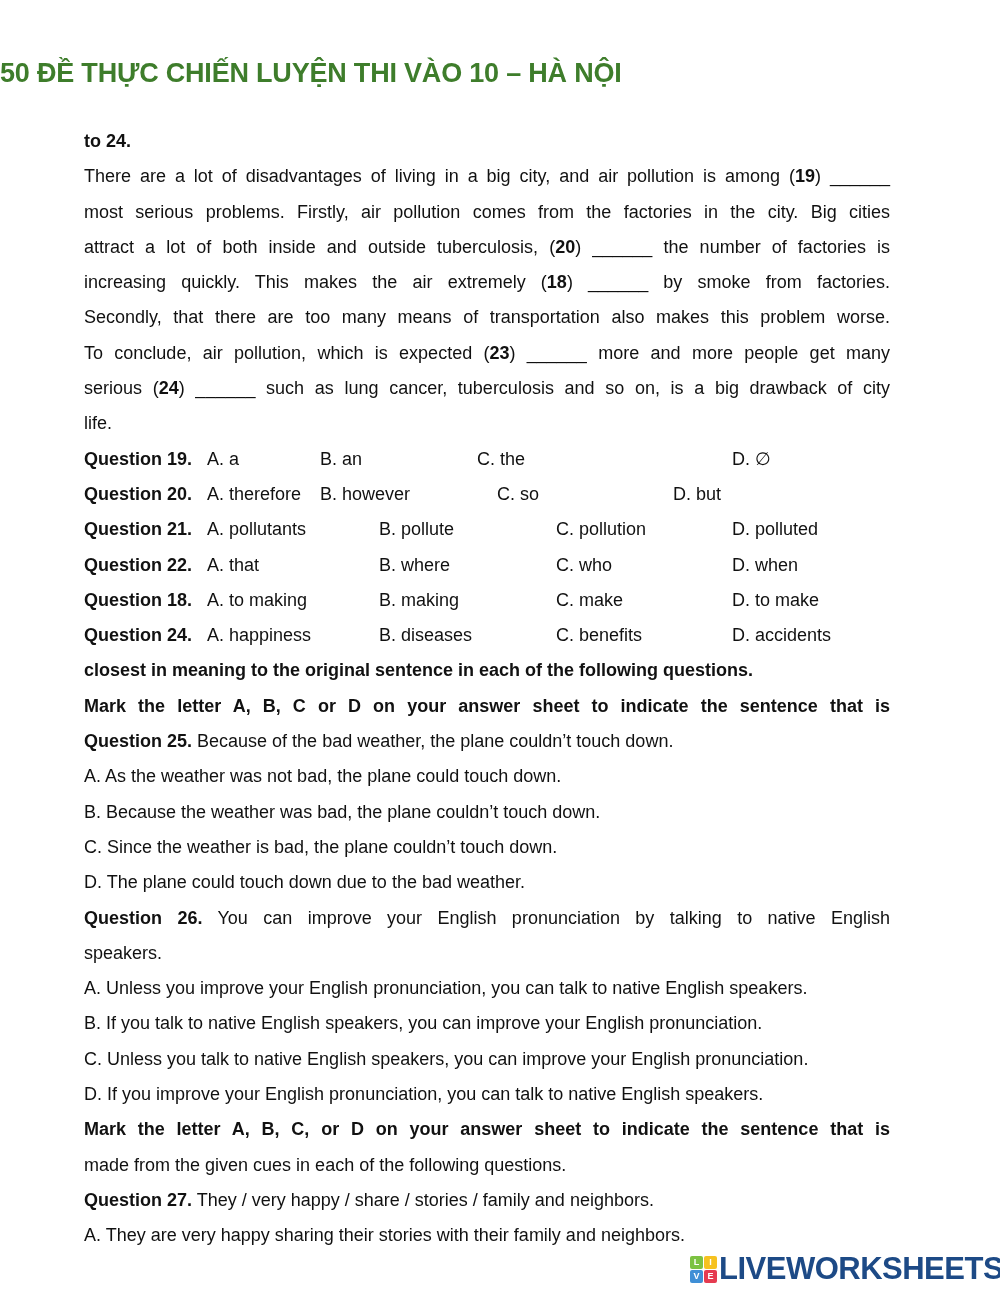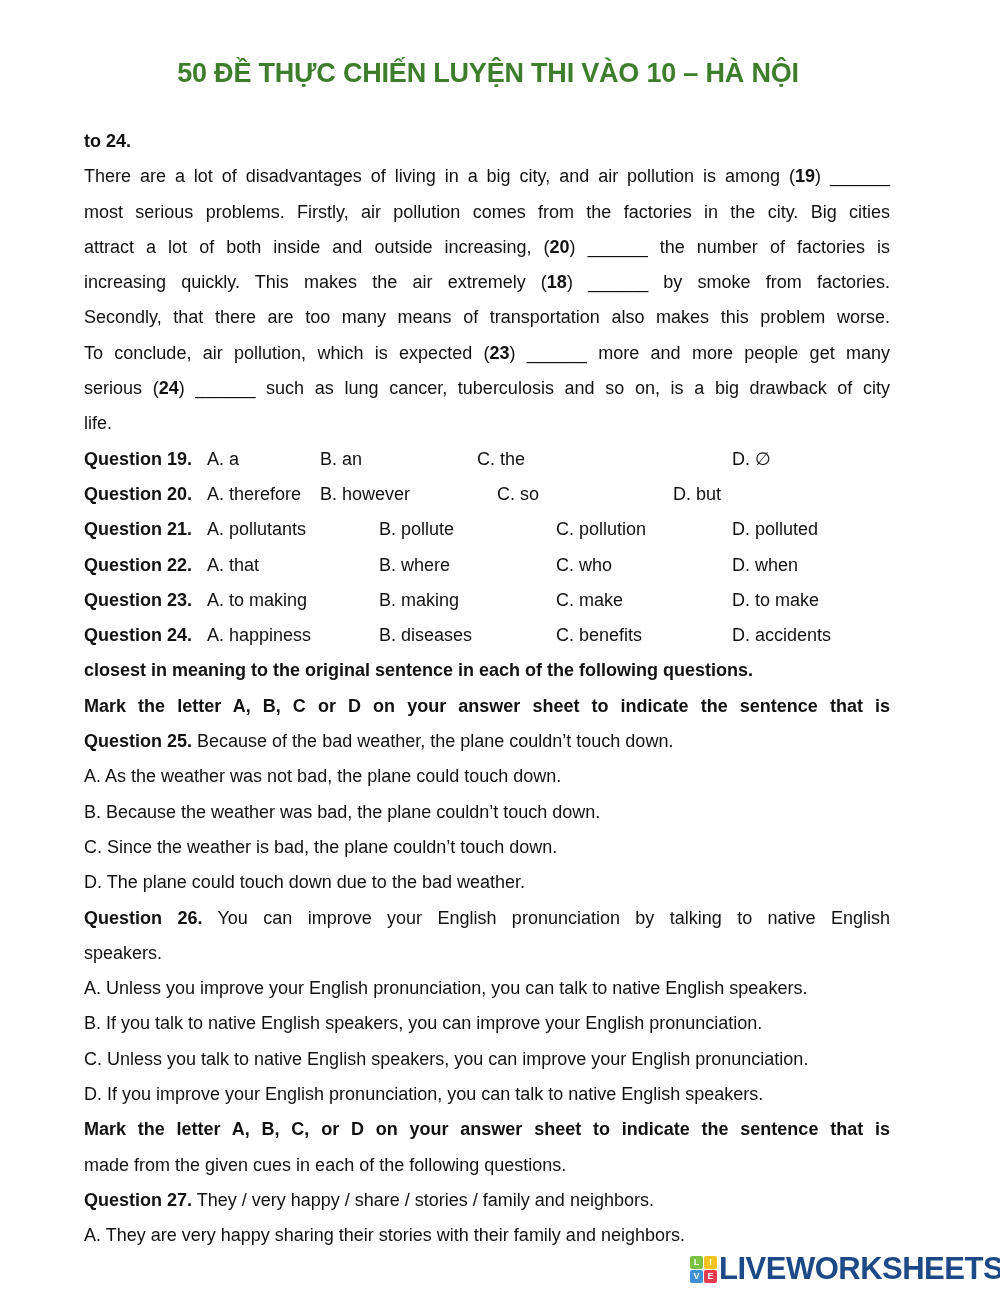--- a/index.html
+++ b/index.html
@@ -1,18 +1,18 @@
 <!DOCTYPE html>
 <html><head>
 <meta charset="utf-8">
 <style>
   html, body { margin: 0; padding: 0; background: #ffffff; }
   body { width: 1000px; height: 1294px; position: relative; overflow: hidden;
          font-family: "Liberation Sans", sans-serif; color: #111; }
-  .title { position: absolute; top: 58px; left: 0; width: 976px; text-align: center;
+  .title { position: absolute; top: 58px; left: 0; width: 976px; 
            font-family: "Liberation Sans", sans-serif; font-weight: bold; font-size: 27px;
            color: #3e7d2b; letter-spacing: -0.2px; }
   .content { position: absolute; left: 84px; top: 124px; width: 806px; font-size: 18px; line-height: 35.3px; }
   .line { height: 35.3px; white-space: nowrap; }
   .just { text-align: justify; text-align-last: justify; white-space: normal; }
   b { font-weight: bold; }
   .qrow { position: relative; height: 35.3px; white-space: nowrap; }
   .qrow span.opt { position: absolute; top: 0; }
   .logo { position: absolute; left: 690px; top: 1254px; height: 30px; display: flex; align-items: center; }
   .logo-squares { display: grid; grid-template-columns: 13px 13px; grid-template-rows: 13px 13px; gap: 1px; margin-right: 2px; }
@@ -23,21 +23,21 @@
 <body>
 
 <div class="title">50 ĐỀ THỰC CHIẾN LUYỆN THI VÀO 10 – HÀ NỘI</div>
 
 <div class="content">
   <div class="line"><b>to 24.</b></div>
 
   <div>
     <div class="line just"><span>There are a lot of disadvantages of living in a big city, and air pollution is among (</span><b>19</b><span>) ______</span></div>
     <div class="line just"><span>most serious problems. Firstly, air pollution comes from the factories in the city. Big cities</span></div>
-    <div class="line just"><span>attract a lot of both inside and outside increasing, (</span><b>20</b><span>) ______ the number of factories is</span></div>
+    <div class="line just"><span>attract a lot of both inside and outside tuberculosis, (</span><b>20</b><span>) ______ the number of factories is</span></div>
     <div class="line just"><span>increasing quickly. This makes the air extremely (</span><b>18</b><span>) ______ by smoke from factories.</span></div>
     <div class="line just"><span>Secondly, that there are too many means of transportation also makes this problem worse.</span></div>
     <div class="line just"><span>To conclude, air pollution, which is expected (</span><b>23</b><span>) ______ more and more people get many</span></div>
     <div class="line just"><span>serious (</span><b>24</b><span>) ______ such as lung cancer, tuberculosis and so on, is a big drawback of city</span></div>
     <div class="line"><span>life.</span></div>
   </div>
 
   <div>
     <div class="qrow">
       <b>Question 19.</b>
@@ -61,21 +61,21 @@
       <span class="opt" style="left:648px">D. polluted</span>
     </div>
     <div class="qrow">
       <b>Question 22.</b>
       <span class="opt" style="left:123px">A. that</span>
       <span class="opt" style="left:295px">B. where</span>
       <span class="opt" style="left:472px">C. who</span>
       <span class="opt" style="left:648px">D. when</span>
     </div>
     <div class="qrow">
-      <b>Question 23.</b>
+      <b>Question 18.</b>
       <span class="opt" style="left:123px">A. to making</span>
       <span class="opt" style="left:295px">B. making</span>
       <span class="opt" style="left:472px">C. make</span>
       <span class="opt" style="left:648px">D. to make</span>
     </div>
     <div class="qrow">
       <b>Question 24.</b>
       <span class="opt" style="left:123px">A. happiness</span>
       <span class="opt" style="left:295px">B. diseases</span>
       <span class="opt" style="left:472px">C. benefits</span>

